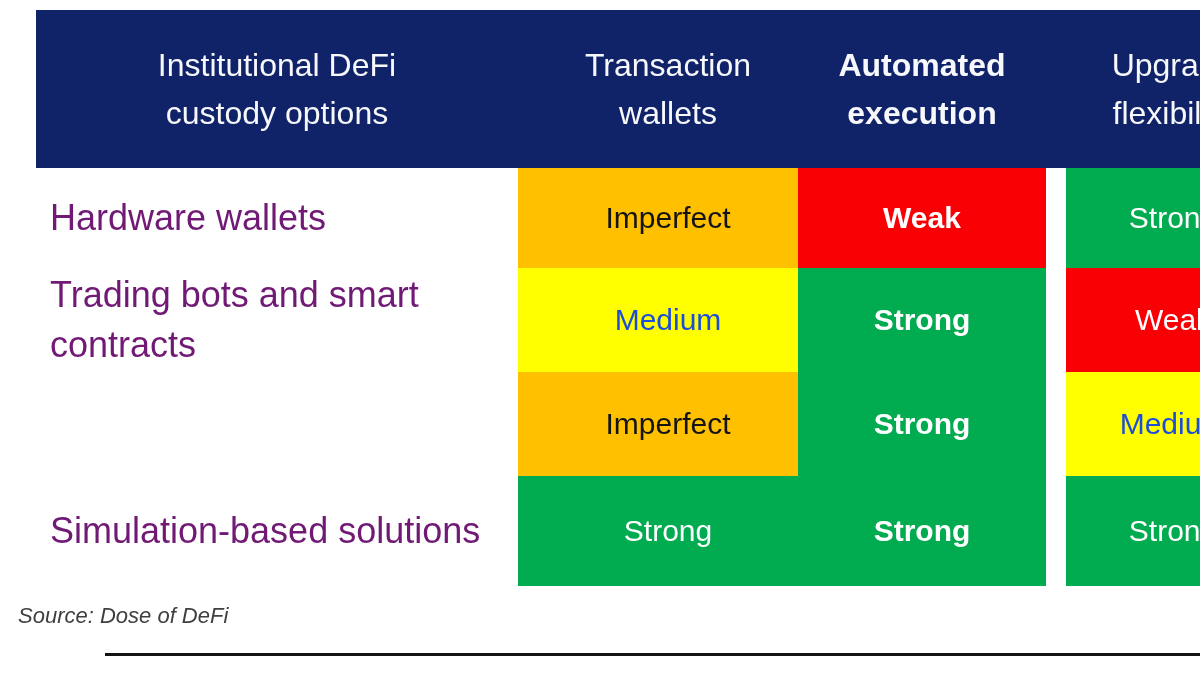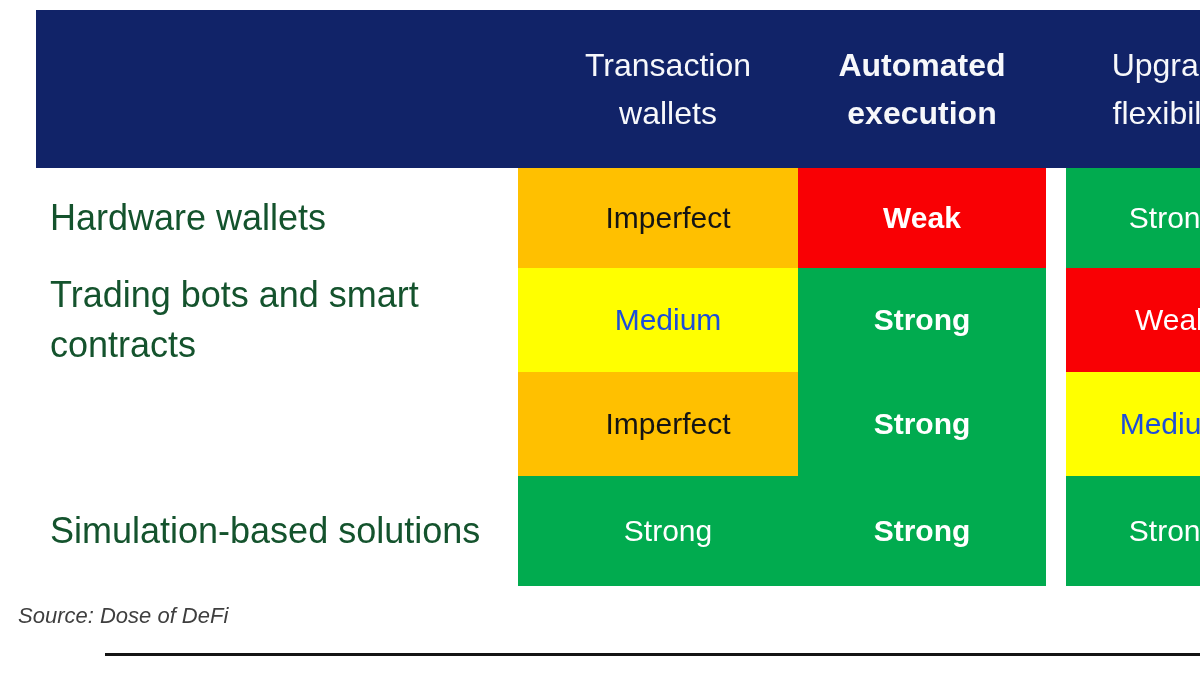--- a/index.html
+++ b/index.html
@@ -29,21 +29,21 @@
   }
   .cell {
     position: absolute;
     display: flex; align-items: center; justify-content: center;
     font-size: 30px;
   }
   .rowlabel {
     position: absolute;
     left: 50px; width: 462px;
     display: flex; align-items: center; justify-content: flex-start;
-    color: #14532d;
+    color: #701a75;
     font-size: 36px;
     line-height: 1.4;
     text-align: left;
   }
   
   .col-label-h { left: 36px;  width: 482px; }
   .col-1 { left: 518px;  width: 300px; }
   .col-2 { left: 798px;  width: 248px; font-weight: bold; }
   .col-3 { left: 1066px; width: 214px; }
   
@@ -70,20 +70,22 @@
     background: #141414;
   }
 </style>
 </head>
 <body>
 
 <div class="stage">
 
   <div class="header-bg"></div>
 
+  <div class="hcell col-label-h">Institutional DeFi
+custody options</div>
   <div class="hcell col-1">Transaction
 wallets</div>
   <div class="hcell col-2">Automated
 execution</div>
   <div class="hcell col-3">Upgrade
 flexibility</div>
 
   <div class="rowlabel row-0">Hardware wallets</div>
   <div class="cell col-1 row-0" data-level="imperfect">Imperfect</div>
   <div class="cell col-2 row-0" data-level="weak">Weak</div>

